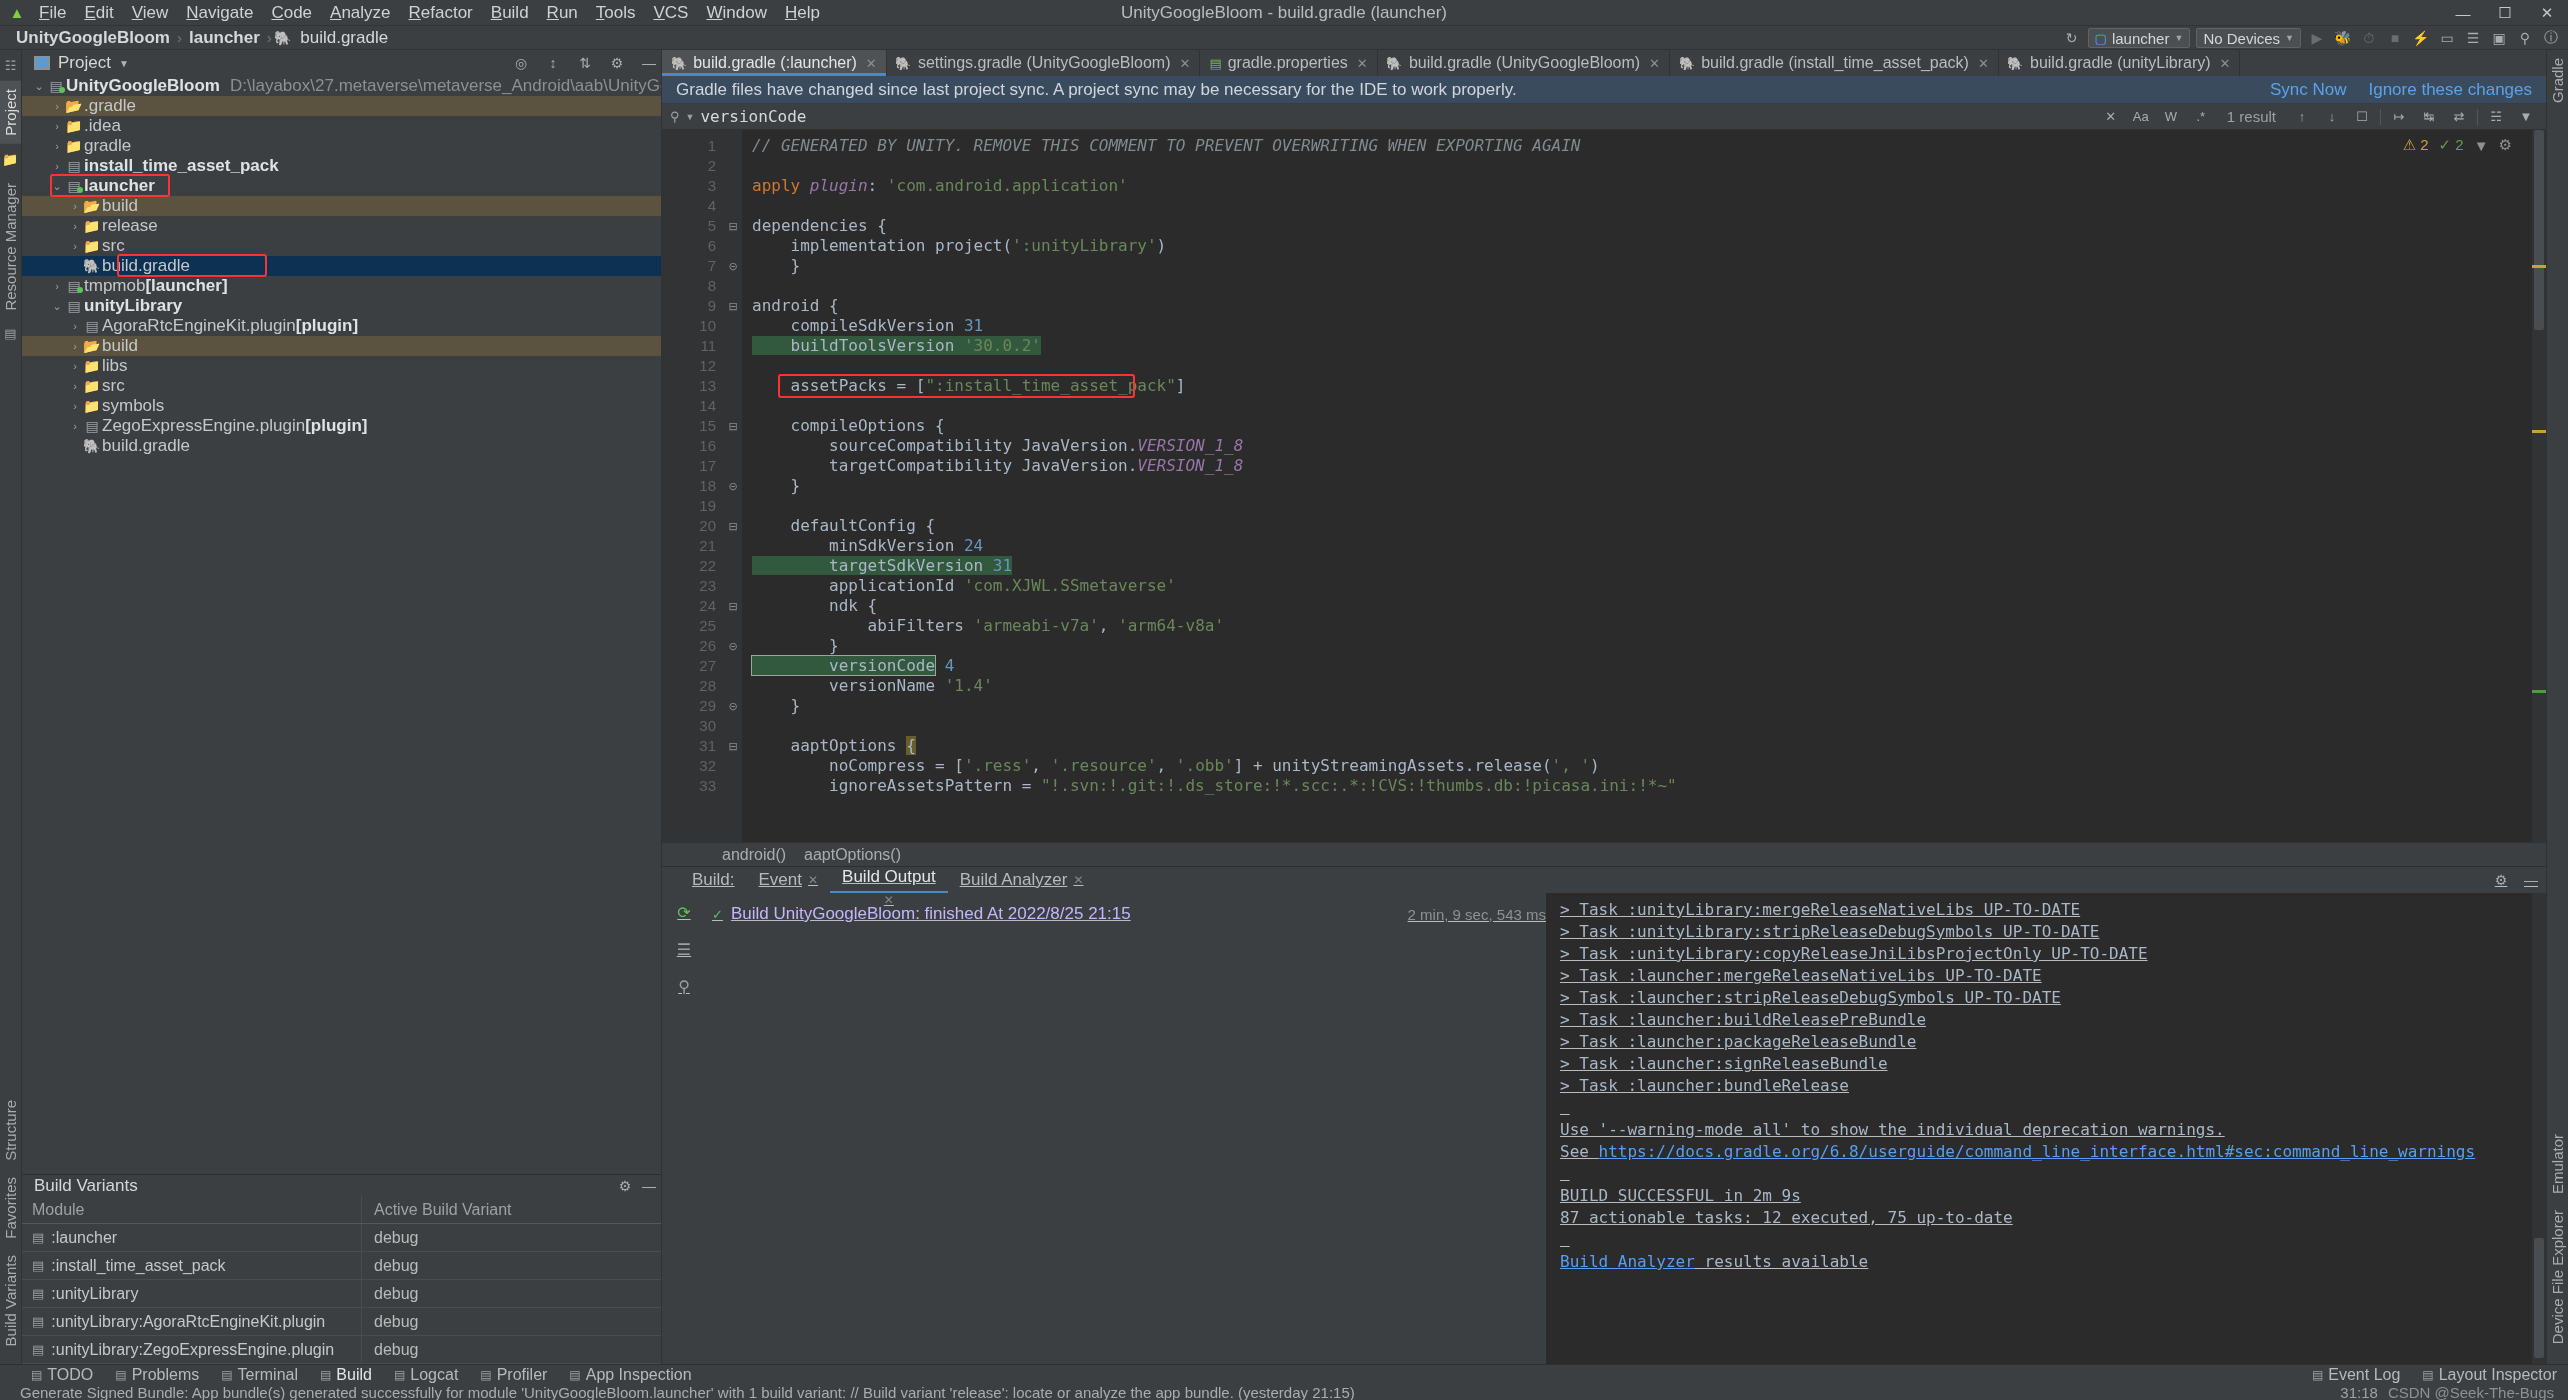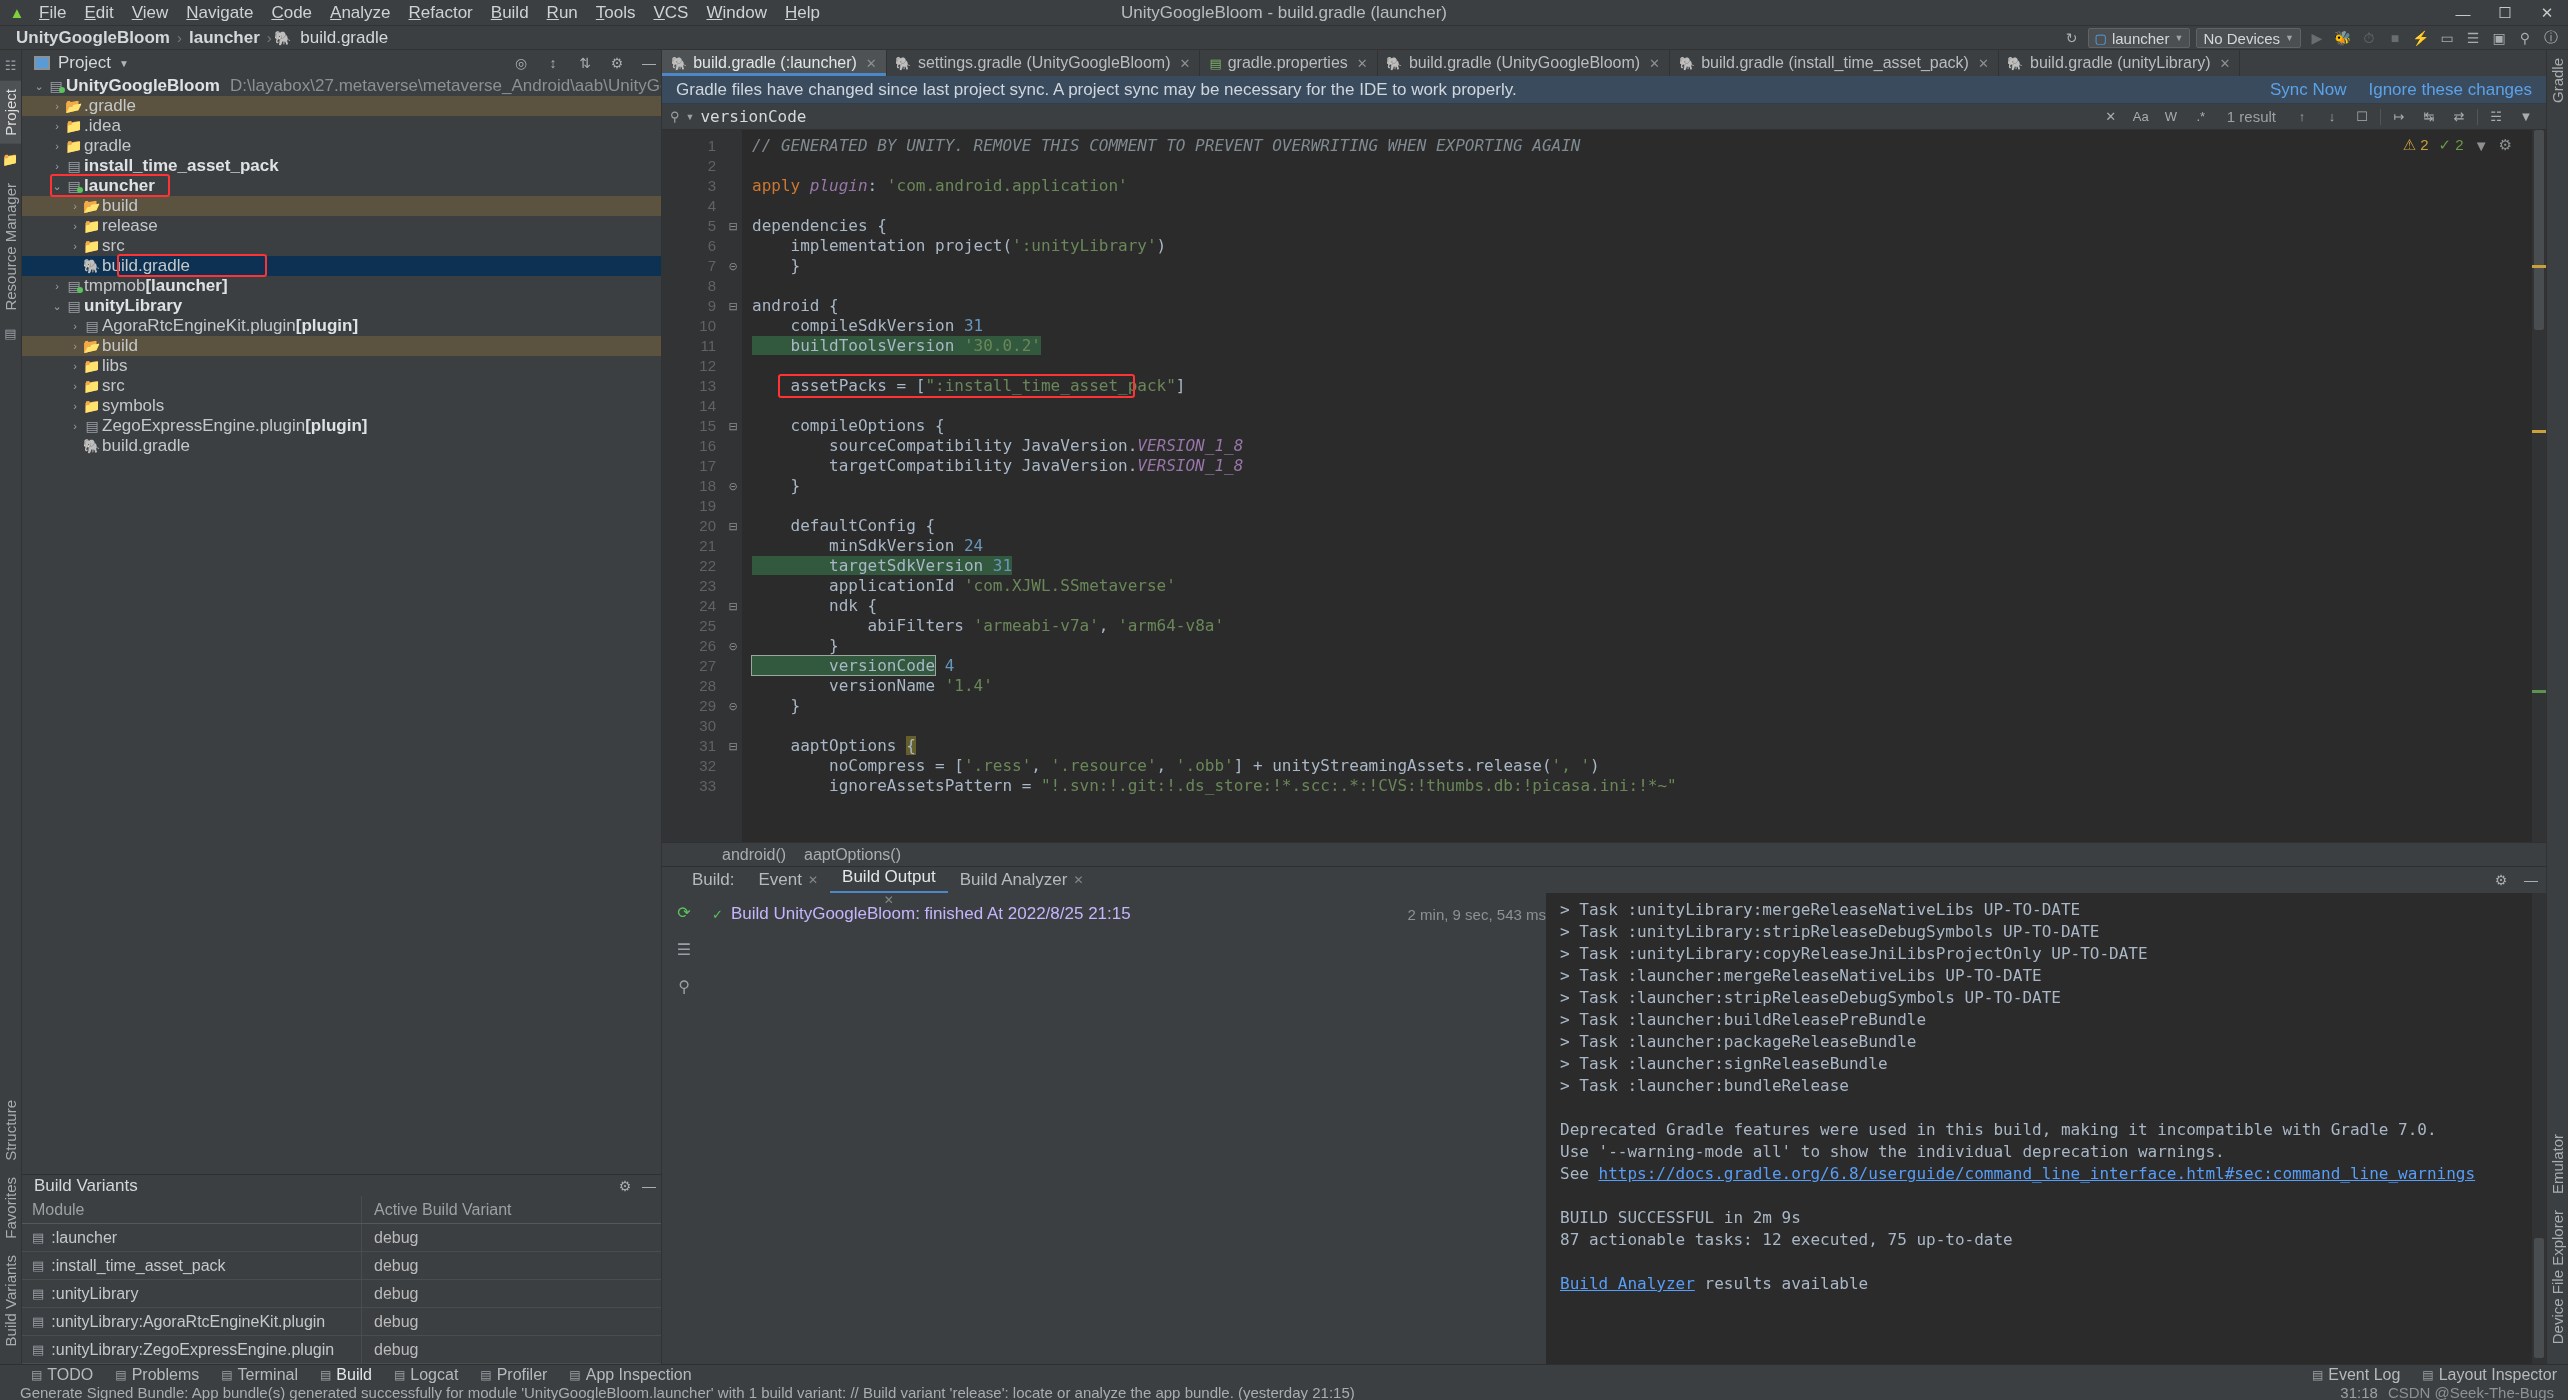--- a/index.html
+++ b/index.html
@@ -182,21 +182,21 @@
   #codeScroll { position:absolute; right:0; top:0; bottom:0; width:14px; background:#313335; }
   #codeScroll .thumb { position:absolute; top:0; left:2px; width:10px; height:200px; background:#4a4d4f; border-radius:2px; }
   .markLine { position:absolute; right:0; width:14px; height:3px; }
 
   #statusCrumb {
     height:24px; background:#3c3f41; border-top:1px solid #2f3132;
     display:flex; align-items:center; padding-left:60px; gap:18px; font-size:16px; color:#a9adb0;
   }
 
   
-  #bottomPane { height:498px; display:flex; flex-direction:column; background:#3c3f41; border-top:1px solid #2d2f30; }
+  #bottomPane { height:498px; display:flex; flex-direction:column; background:#3c3f41; border-top:1px solid #2d2f30;text-decoration:underline; }
   #bottomTabs {
     height:26px; display:flex; align-items:center; padding-left:18px; gap:0; font-size:17px;
   }
   #bottomTabs .bt { padding:0 12px; color:#b6babc; display:flex; align-items:center; gap:6px; height:26px; }
   #bottomTabs .bt.active { color:#e4e7e9; border-bottom:2px solid #4a88c7;flex-direction:column; }
   #bottomTabs .bt .x { font-size:12px; color:#85898c; }
   #bottomTabs .spacer { flex:1; }
   #bottomTabs .gear { width:30px; text-align:center; color:#a9adb0; font-size:14px; }
 
   #buildBody { flex:1; display:flex; min-height:0; }
@@ -731,21 +731,20 @@
             <div class="l">&gt; Task :unityLibrary:mergeReleaseNativeLibs UP-TO-DATE</div>
             <div class="l">&gt; Task :unityLibrary:stripReleaseDebugSymbols UP-TO-DATE</div>
             <div class="l">&gt; Task :unityLibrary:copyReleaseJniLibsProjectOnly UP-TO-DATE</div>
             <div class="l">&gt; Task :launcher:mergeReleaseNativeLibs UP-TO-DATE</div>
             <div class="l">&gt; Task :launcher:stripReleaseDebugSymbols UP-TO-DATE</div>
             <div class="l">&gt; Task :launcher:buildReleasePreBundle</div>
             <div class="l">&gt; Task :launcher:packageReleaseBundle</div>
             <div class="l">&gt; Task :launcher:signReleaseBundle</div>
             <div class="l">&gt; Task :launcher:bundleRelease</div>
             <div class="l">&nbsp;</div>
-            <div class="l">Deprecated Gradle features were used in this build, making it incompatible with Gradle 7.0.</div>
             <div class="l">Use '--warning-mode all' to show the individual deprecation warnings.</div>
             <div class="l">See <a href="#">https://docs.gradle.org/6.8/userguide/command_line_interface.html#sec:command_line_warnings</a></div>
             <div class="l">&nbsp;</div>
             <div class="l">BUILD SUCCESSFUL in 2m 9s</div>
             <div class="l">87 actionable tasks: 12 executed, 75 up-to-date</div>
             <div class="l">&nbsp;</div>
             <div class="l"><span class="link2">Build Analyzer</span><span> results available</span></div>
             <div id="logScroll">
               <div class="thumb"></div>
             </div>

